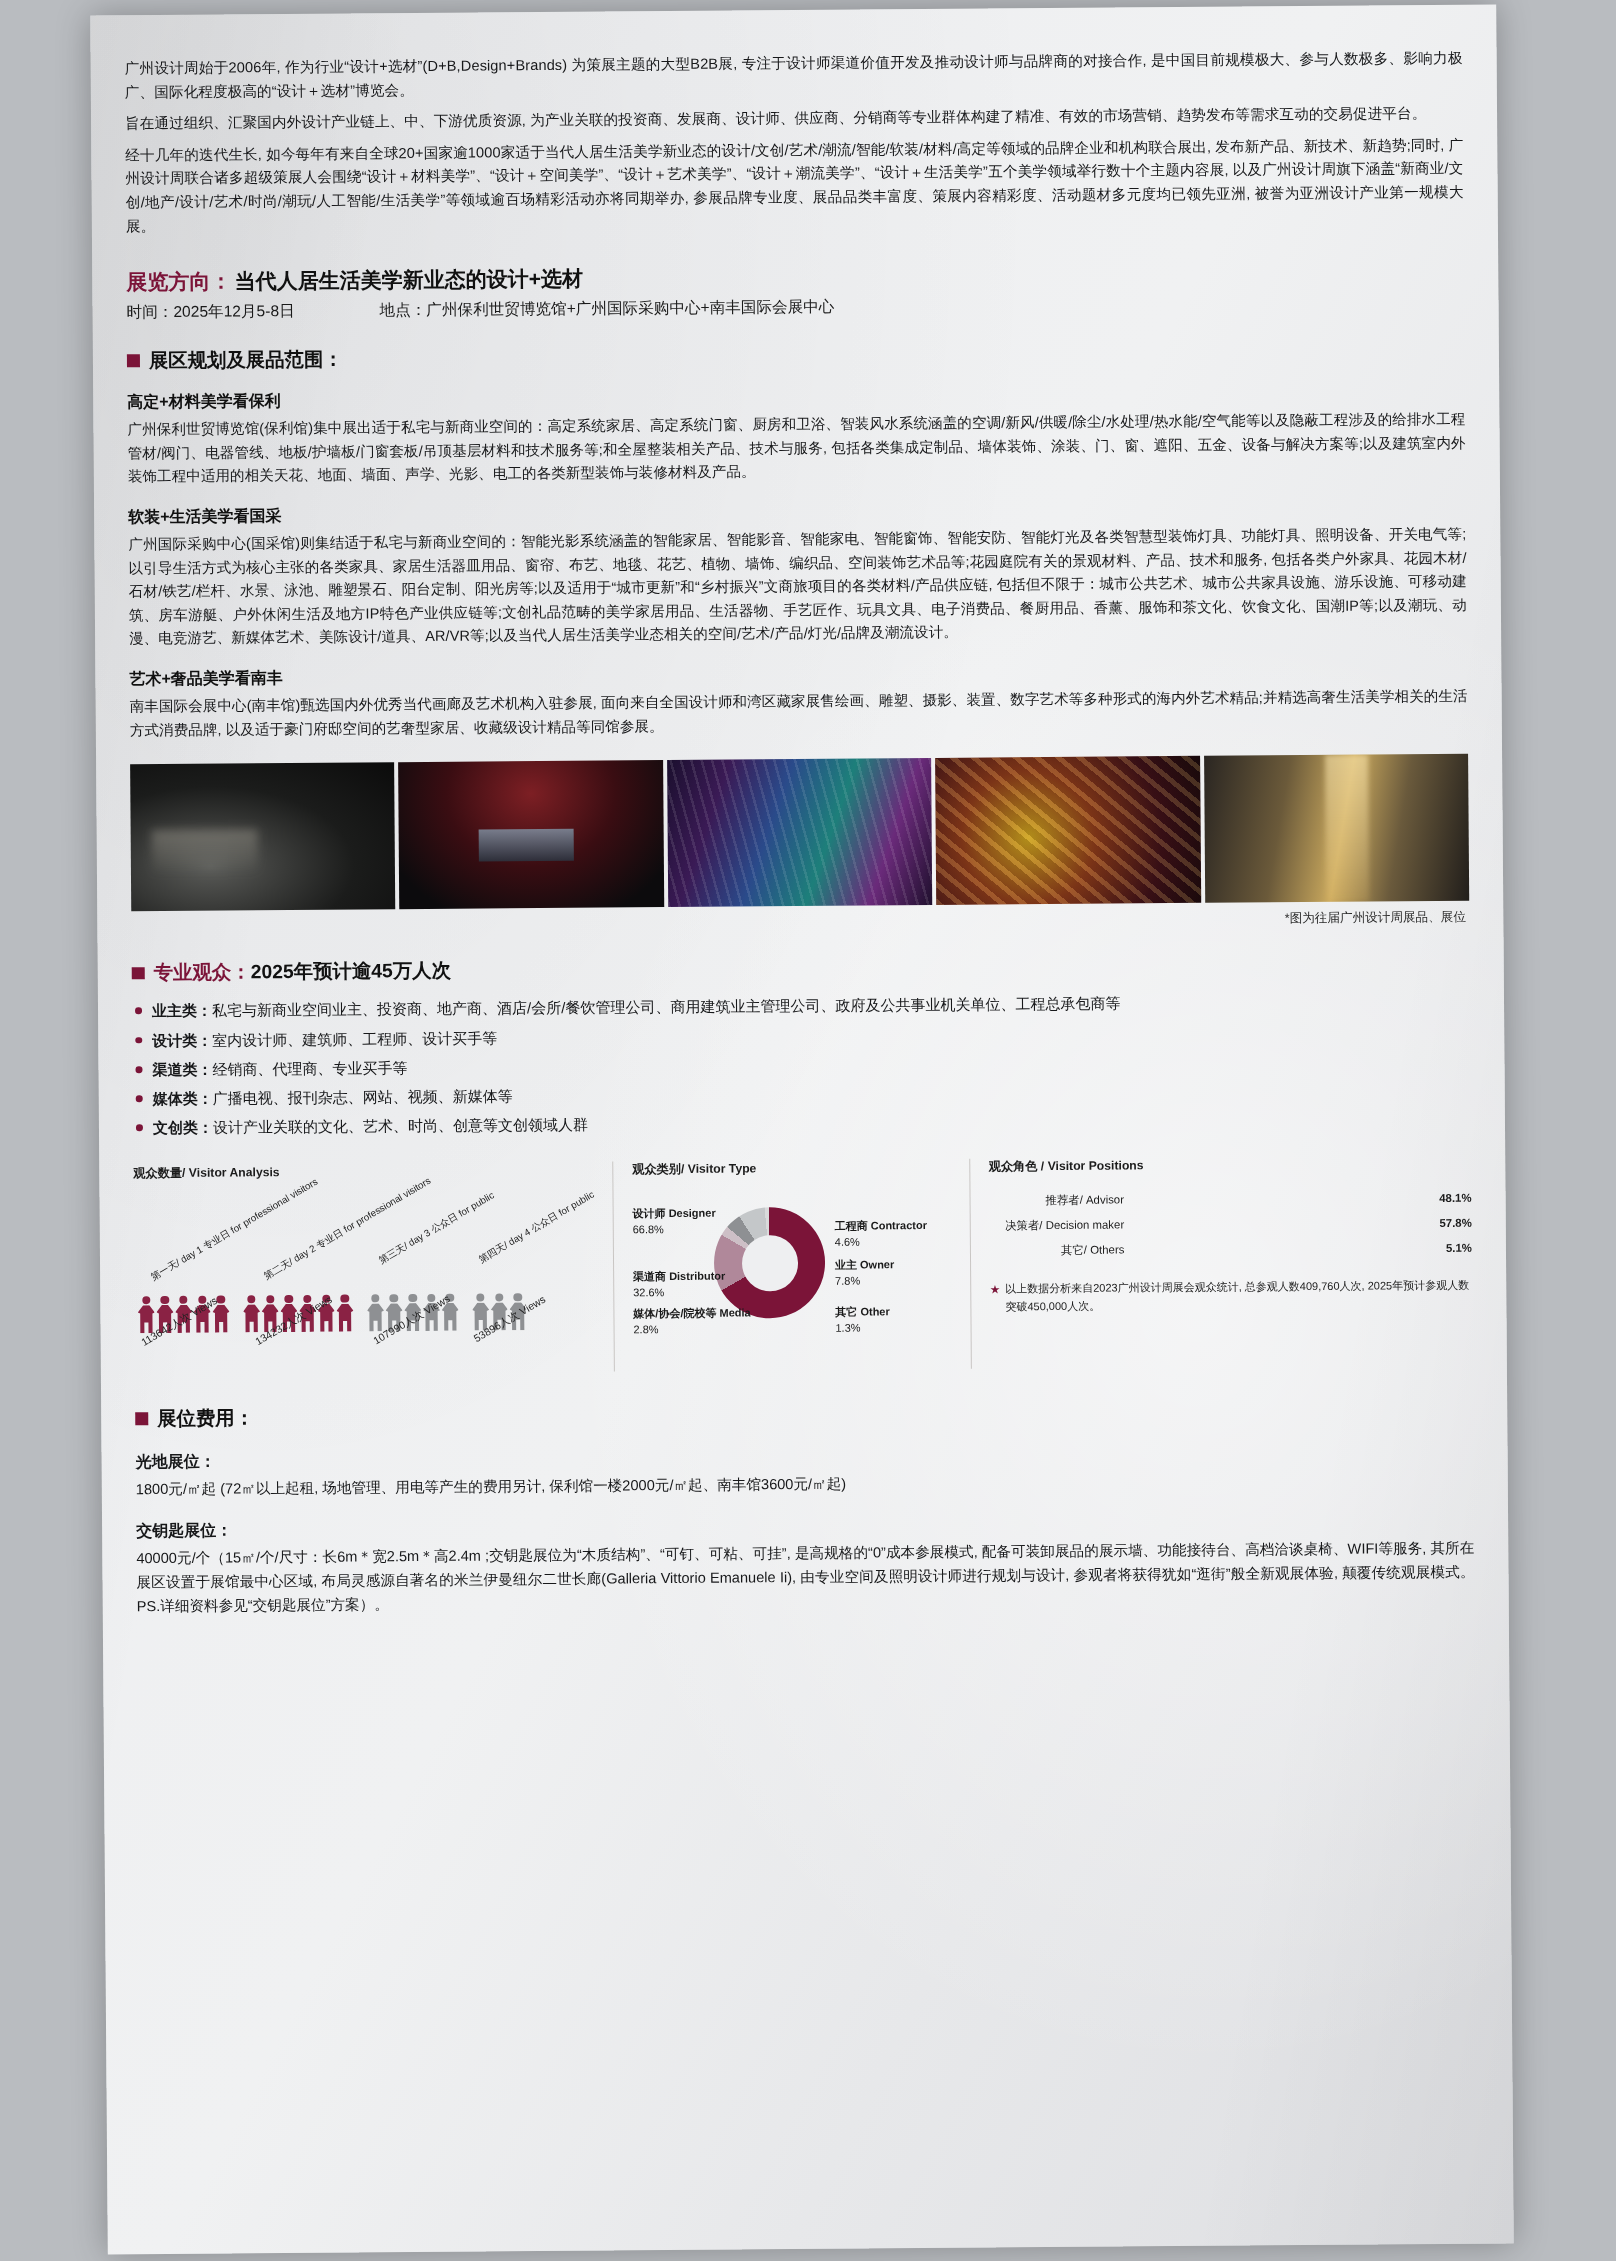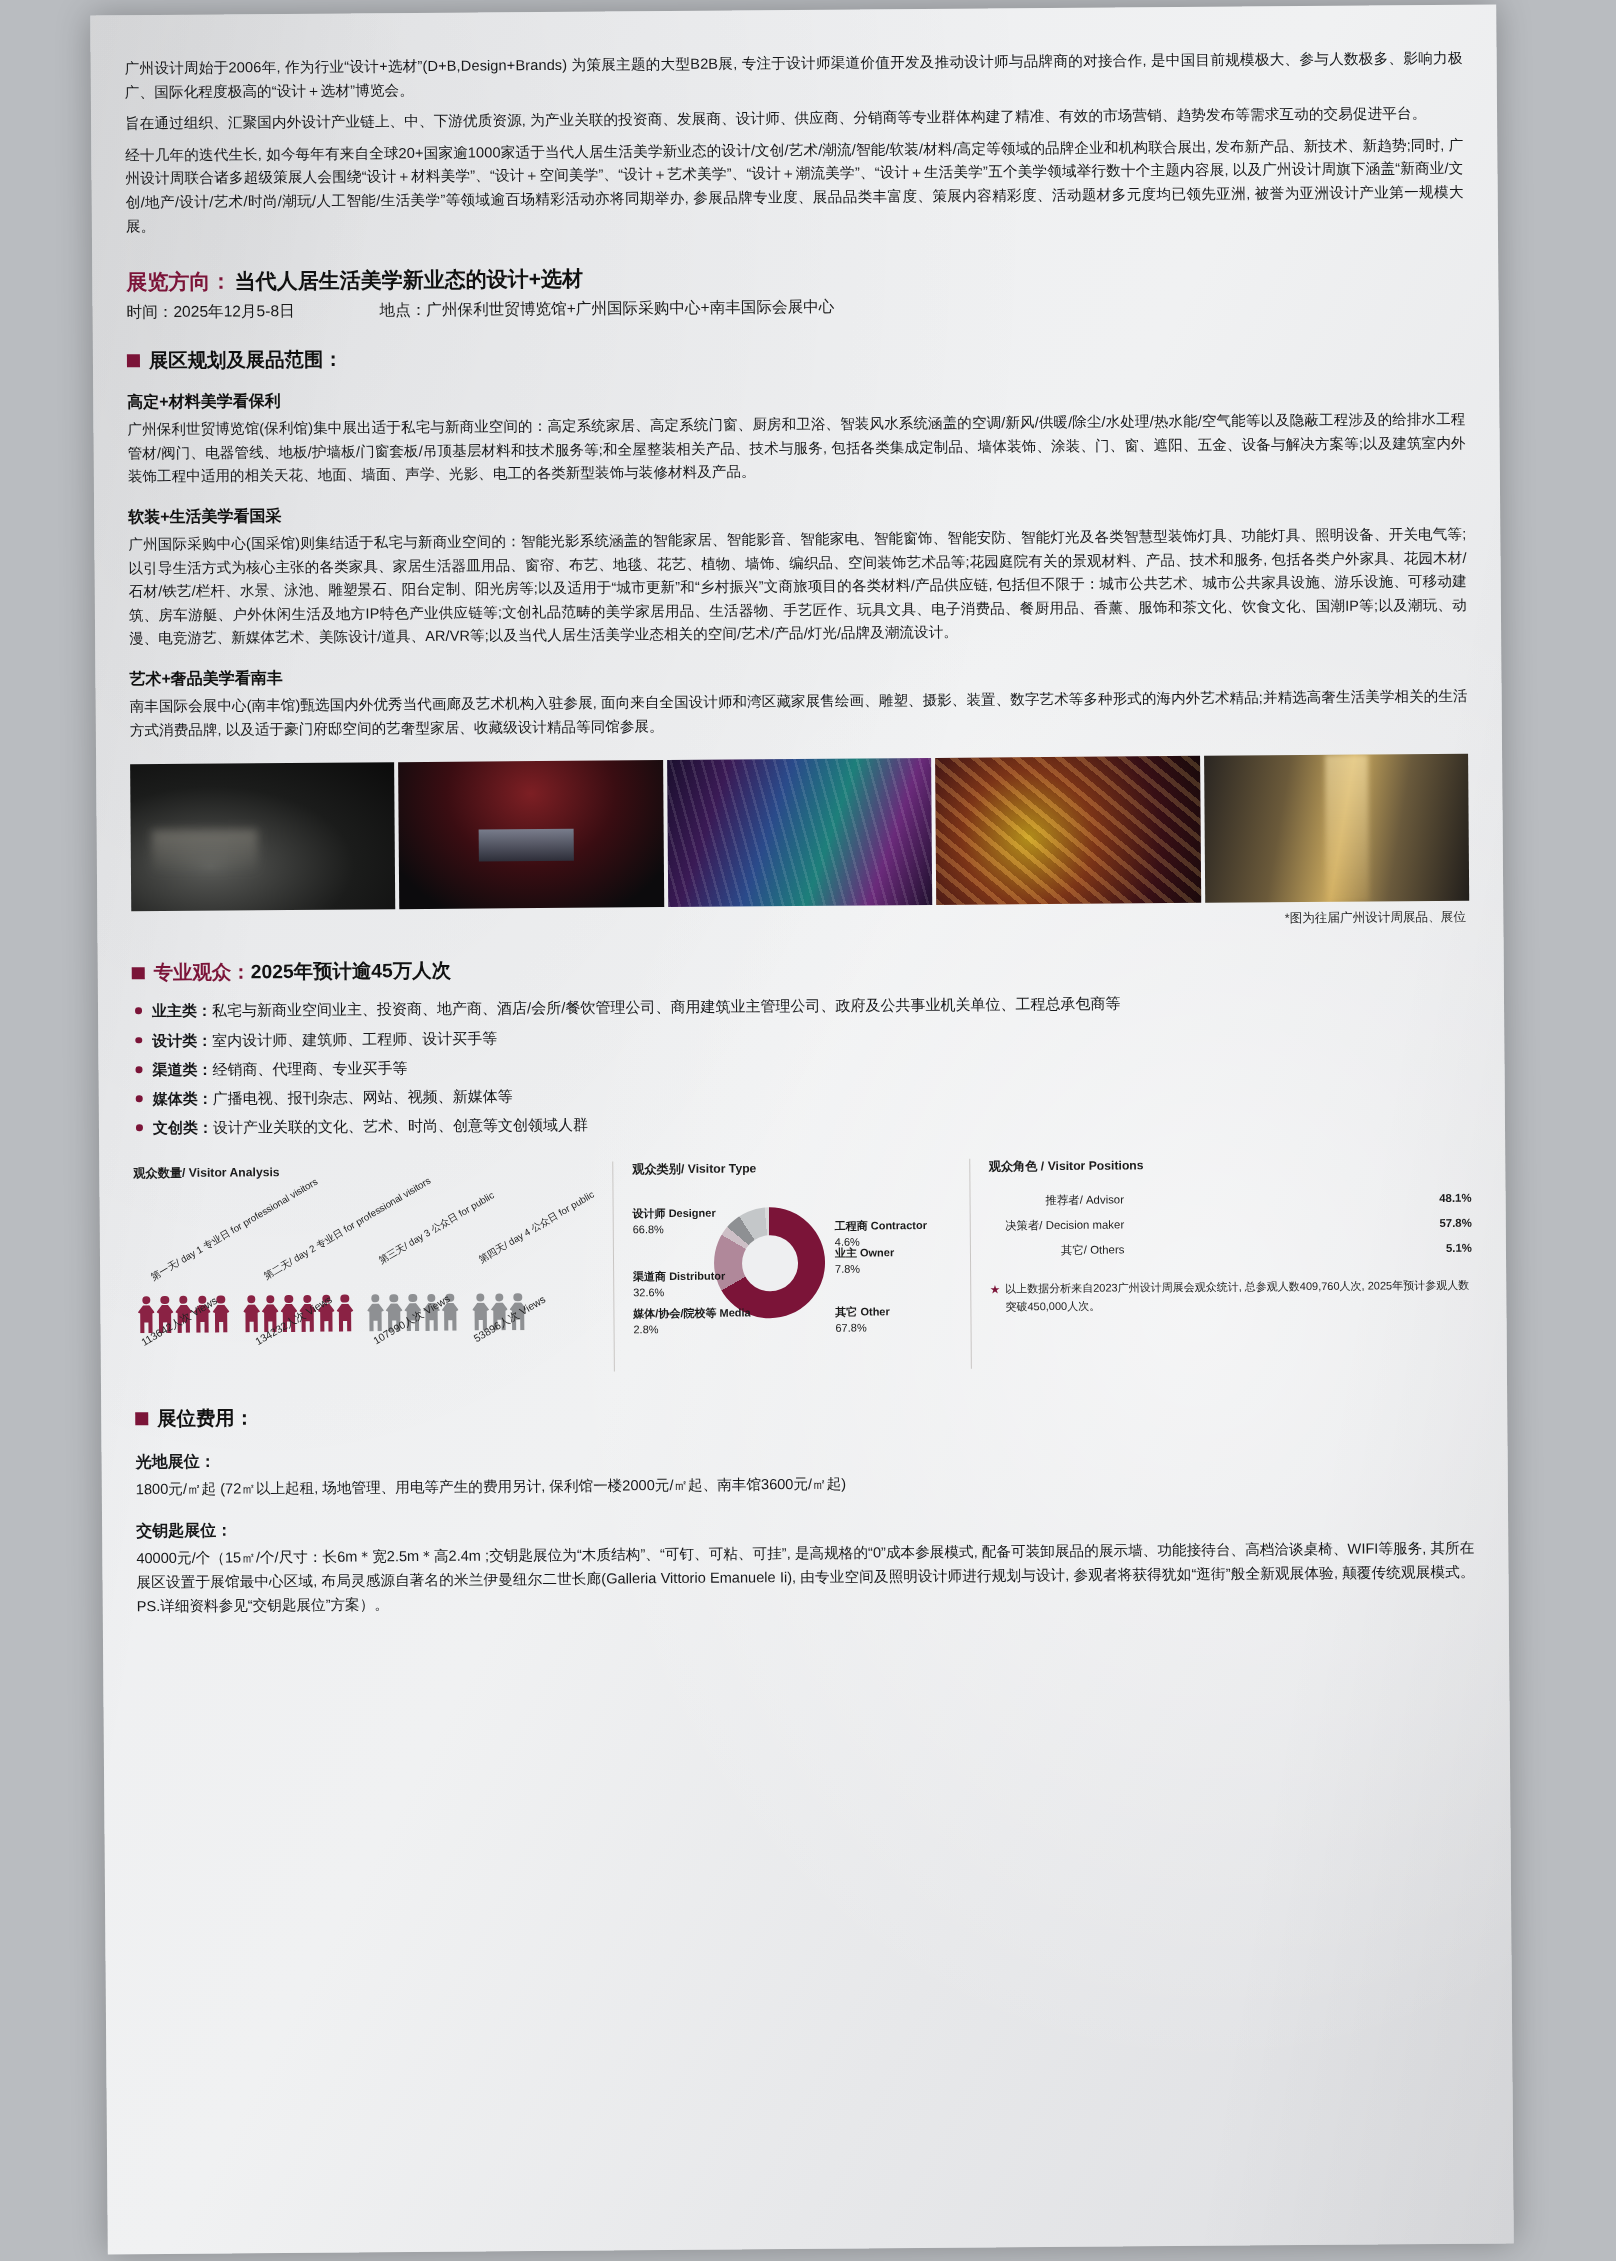--- a/index.html
+++ b/index.html
@@ -243,27 +243,27 @@
             <span>32.6%</span>
           </div>
           <div class="dlab" style="left:0;top:103px;">
             <b>媒体/协会/院校等 Media</b>
             <span>2.8%</span>
           </div>
           <div class="dlab" style="left:202px;top:17px;">
             <b>工程商 Contractor</b>
             <span>4.6%</span>
           </div>
-          <div class="dlab" style="left:202px;top:44px;">
+          <div class="dlab" style="left:202px;top:56px;">
             <b>业主 Owner</b>
             <span>7.8%</span>
           </div>
           <div class="dlab" style="left:202px;top:103px;">
             <b>其它 Other</b>
-            <span>67.8%</span>
+            <span>1.3%</span>
           </div>
         </div>
       </div>
 
       <div class="col c3">
         <div class="stat-h">观众角色 / Visitor Positions</div>
 
         <div style="margin-top:18.5px;">
           <div class="bar-row">
             <span class="bar-name">推荐者/ Advisor</span>

